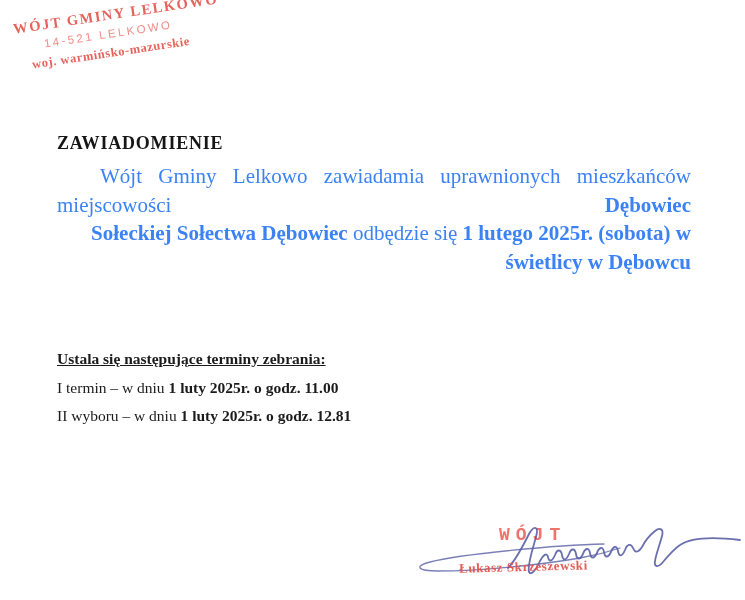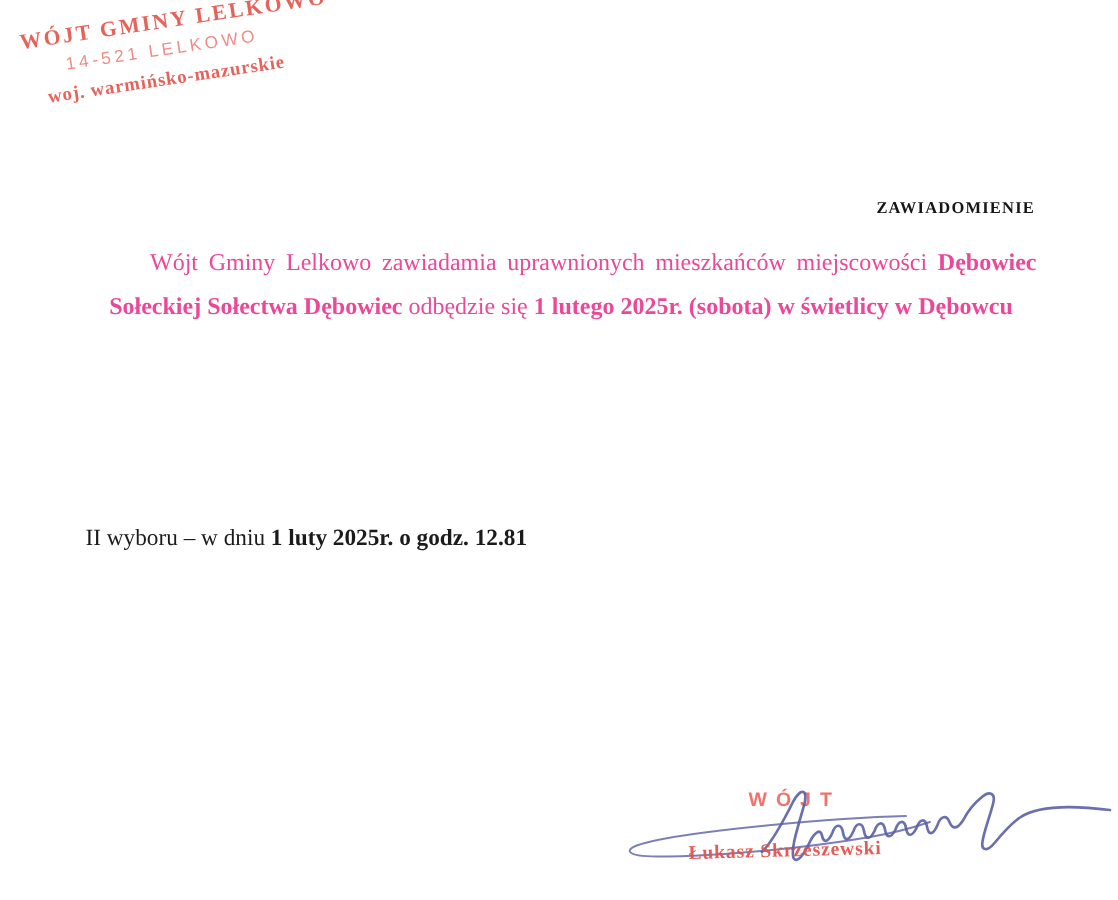--- a/index.html
+++ b/index.html
@@ -31,45 +31,45 @@
     white-space:nowrap;line-height:19px;color:#ef837c;
   }
   .stamp-top .l3{
     font-family:"Liberation Serif",serif;
     font-size:12.5px;font-weight:700;letter-spacing:.6px;
     white-space:nowrap;line-height:18px;
   }
   
   .doc-title{
     position:absolute;left:57px;top:133px;width:633px;
-    text-align:right;
-    font-size:11px;font-weight:700;letter-spacing:.8px;
+    text-align:left;
+    font-size:18px;font-weight:700;letter-spacing:.8px;
     color:#161616;
   }
   
   .para{
     position:absolute;left:57px;top:162px;width:634px;
-    font-size:16px;line-height:28.5px;
-    color:#ec4899;
+    font-size:21px;line-height:28.5px;
+    color:#3b82f6;
   }
   .para .jline{text-align:justify;text-align-last:justify;}
   .para .indent{text-indent:43px;}
-  .para .lastline{text-align:center;}
+  .para .lastline{text-align:right;}
   b{font-weight:700;}
   
   .terms{
     position:absolute;left:57px;top:345px;width:634px;
     font-size:15.5px;line-height:28.5px;color:#1b1b1b;
   }
   .terms .heading{font-weight:700;text-decoration:underline;}
   
   .sig-wojt{
     position:absolute;left:499px;top:525px;
-    font-family:Liberation Sans, sans-serif;
-    font-size:13px;font-weight:700;letter-spacing:6px;
+    font-family:Liberation Mono, monospace;
+    font-size:18px;font-weight:700;letter-spacing:6px;
     color:#f0736b;white-space:nowrap;
   }
   .sig-name{
     position:absolute;left:459px;top:559px;
     font-family:"Liberation Serif",serif;
     font-size:13px;font-weight:700;letter-spacing:.6px;
     color:#e2544c;white-space:nowrap;
     transform:rotate(-1.5deg);
     opacity:.95;
   }
@@ -94,20 +94,22 @@
   </div>
 
   <div class="doc-title">ZAWIADOMIENIE</div>
 
   <div class="para">
     <div class="jline indent"><span>Wójt Gminy Lelkowo zawiadamia uprawnionych mieszkańców miejscowości </span><b>Dębowiec</b></div>
     <div class="lastline"><b>Sołeckiej Sołectwa Dębowiec</b><span> odbędzie się </span><b>1 lutego 2025r. (sobota) w świetlicy w Dębowcu</b></div>
   </div>
 
   <div class="terms">
+    <div class="heading">Ustala się następujące terminy zebrania:</div>
+    <div><span>I termin – w dniu </span><b>1 luty 2025r. o godz. 11.00</b></div>
     <div><span>II wyboru – w dniu </span><b>1 luty 2025r. o godz. 12.81</b></div>
   </div>
 
   <div class="sig-wojt">WÓJT</div>
 
   <svg class="sig-ink" viewBox="0 0 340 75" aria-hidden="true">
 
     <path class="thin" d="M 196 28 C 150 29 52 38 22 46 C 6 50 9 55 30 55 C 72 55 132 49 172 42 C 190 39 203 35 212 32"></path>
 
     <path d="M 100 52

